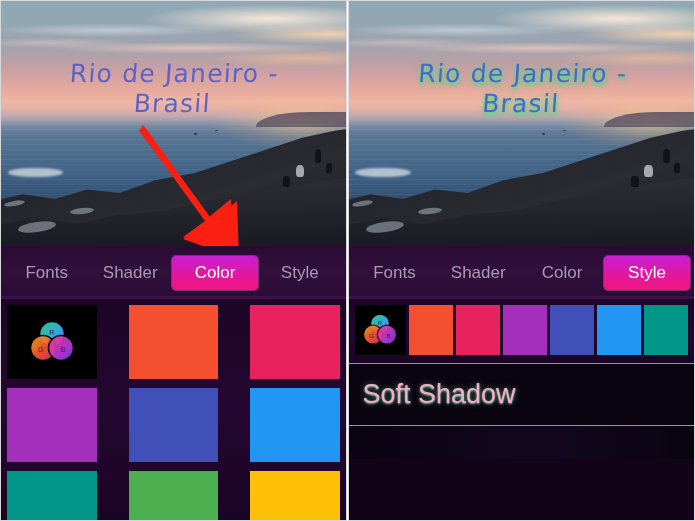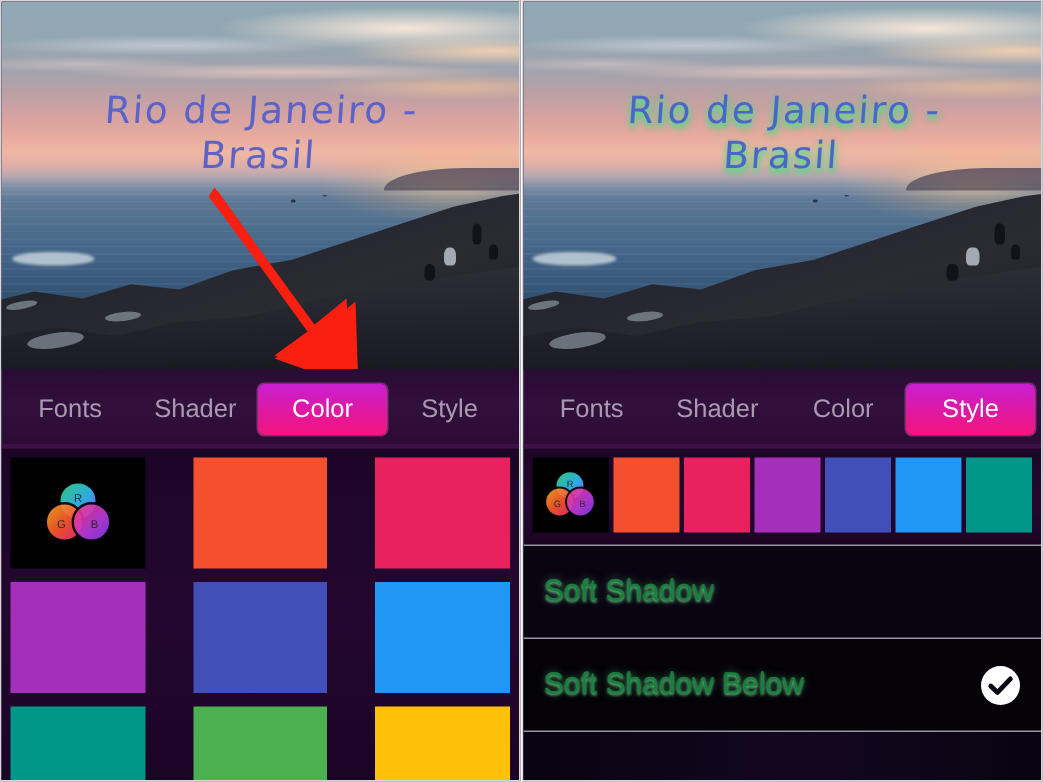--- a/index.html
+++ b/index.html
@@ -296,22 +296,22 @@
     display: flex;
     align-items: center;
     padding: 0 14px;
     border-top: 1px solid #9a93a6;
     background: linear-gradient(to right, #0a0310 0%, #130720 55%, #090410 100%);
   }
   .style-row.plain { background: #0a0411; }
   .style-row.selected { background: #050208; }
   .style-row.partial { height: 34px; }
   .style-label {
-    font-size: 20px;
-    color: #15803d;
+    font-size: 27px;
+    color: #f9a8d4;
     text-shadow:
       0 1px 2px rgba(120,230,150,0.85),
       0 0 6px rgba(110,225,145,0.5);
   }
   .check-badge {
     position: absolute;
     right: 14px;
     top: 50%;
     transform: translateY(-50%);
     width: 26px;
@@ -487,27 +487,20 @@
         <div class="strip-item" style="background:#2196f3"></div>
         <div class="strip-item" style="background:#009688"></div>
       </div>
 
       <div class="style-list">
 
         <div class="style-row plain">
           <span class="style-label">Soft Shadow</span>
         </div>
 
-        <div class="style-row selected">
-          <span class="style-label">Soft Shadow Below</span>
-          <svg class="check-badge" viewBox="0 0 26 26">
-            <circle cx="13" cy="13" r="13" fill="#ffffff"></circle>
-            <path d="M6.5 13.4 L11 17.6 L19.6 8.6" fill="none" stroke="#0b0712" stroke-width="3.2" stroke-linecap="round" stroke-linejoin="round"></path>
-          </svg>
-        </div>
 
         <div class="style-row partial">
           <span class="style-label"></span>
         </div>
       </div>
     </div>
   </div>
 
 </div>
 

